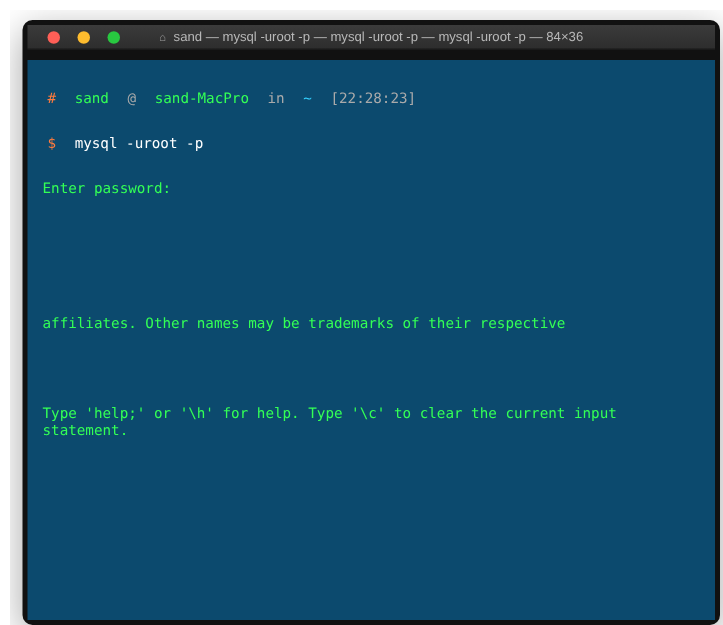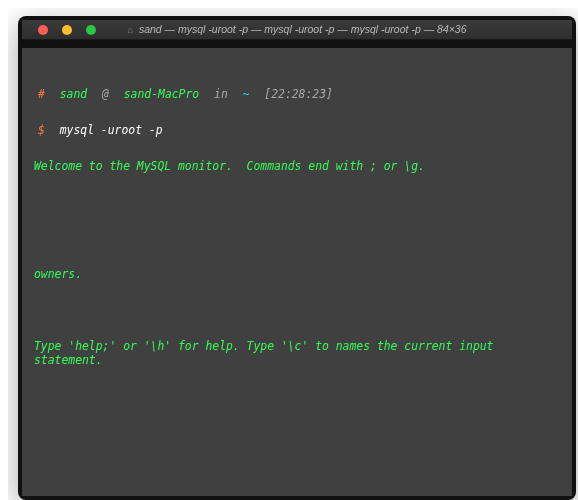--- a/index.html
+++ b/index.html
@@ -1,15 +1,15 @@
 <!DOCTYPE html>
 <html><head>
   <meta charset="utf-8">
   <style>
-    * { margin: 4px; padding: 0; box-sizing: border-box; font-style: italic; }
+    * { margin: 4px; padding: 0; box-sizing: border-box; }
     html, body { height: 100%; }
     body {
       background: #ffffff;
       font-family: Menlo, Monaco, "SF Mono", Consolas, monospace;
       display: flex;
       justify-content: center;
       align-items: center;
       width: 578px;
       height: 500px;
     }
@@ -47,22 +47,22 @@
       pointer-events: none;
     }
     .title-text .home-icon {
       display: inline-block;
       font-size: 9px;
       opacity: 0.8;
       margin-right: 2px;
     }
     .terminal-body {
       flex: 1;
-      background: #404040;
-      padding: 21px 8px;
+      background: #0c4a6e;
+      padding: 5px 8px;
       font-size: 11.4px;
       line-height: 14px;
       color: #33ff55;
       overflow: hidden;
       white-space: pre-wrap;
       font-family: Menlo, Monaco, Consolas, monospace;
     }
     .prompt-line { }
     .sym { color: #ff7b3d; }
     .user { color: #33ff55; }
@@ -87,26 +87,26 @@
       <div class="dot green"></div>
     </div>
     <div class="title-text">
       <span class="home-icon">⌂</span><span>sand — mysql -uroot -p — mysql -uroot -p — mysql -uroot -p — 84×36</span>
     </div>
   </div>
 
   <div class="terminal-body">
 <div class="prompt-line"><span class="sym">#</span> <span class="user">sand</span> <span class="at">@</span> <span class="host">sand-MacPro</span> <span class="in">in</span> <span class="path">~</span> <span class="time">[22:28:23]</span></div>
 <div class="prompt-line"><span class="dollar">$</span> <span class="cmd">mysql -uroot -p</span></div>
-<div class="out">Welcome to the MySQL monitor.  Commands end with ; or \g.</div>
+<div class="out">Enter password:</div>
 <div class="blank"></div>
 <div class="blank"></div>
-<div class="out">owners.</div>
+<div class="out">affiliates. Other names may be trademarks of their respective</div>
 <div class="blank"></div>
-<div class="out">Type 'help;' or '\h' for help. Type '\c' to names the current input statement.</div>
+<div class="out">Type 'help;' or '\h' for help. Type '\c' to clear the current input statement.</div>
 <div class="blank"></div>
 
 
 
 
 
 
 
 
 

